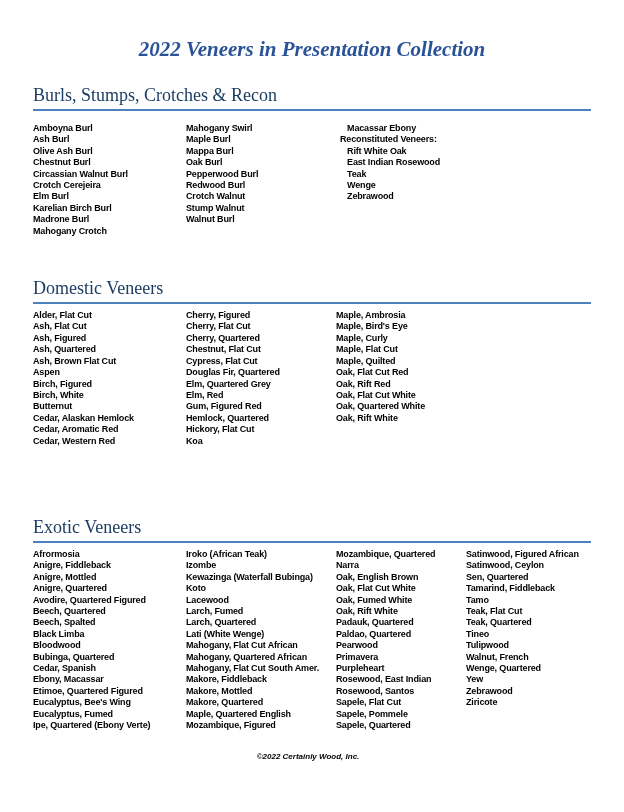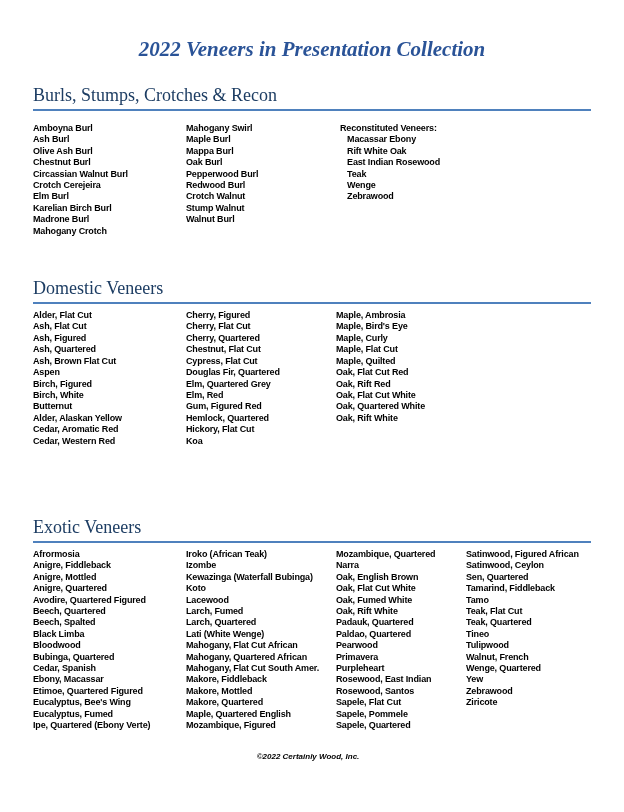--- a/index.html
+++ b/index.html
@@ -91,22 +91,22 @@
           <div class="item">Maple Burl</div>
           <div class="item">Mappa Burl</div>
           <div class="item">Oak Burl</div>
           <div class="item">Pepperwood Burl</div>
           <div class="item">Redwood Burl</div>
           <div class="item">Crotch Walnut</div>
           <div class="item">Stump Walnut</div>
           <div class="item">Walnut Burl</div>
         </div>
       <div class="col w-last">
+          <div class="item">   Macassar Ebony</div>
           <div class="item">Reconstituted Veneers:</div>
-          <div class="item">   Macassar Ebony</div>
           <div class="item">   Rift White Oak</div>
           <div class="item">   East Indian Rosewood</div>
           <div class="item">   Teak</div>
           <div class="item">   Wenge</div>
           <div class="item">   Zebrawood</div>
         </div>
     </div>
   </div>
 
   <div class="section sec2">
@@ -115,21 +115,21 @@
       <div class="col w-a">
           <div class="item">Alder, Flat Cut</div>
           <div class="item">Ash, Flat Cut</div>
           <div class="item">Ash, Figured</div>
           <div class="item">Ash, Quartered</div>
           <div class="item">Ash, Brown Flat Cut</div>
           <div class="item">Aspen</div>
           <div class="item">Birch, Figured</div>
           <div class="item">Birch, White</div>
           <div class="item">Butternut</div>
-          <div class="item">Alder, Alaskan Yellow</div>
+          <div class="item">Cedar, Alaskan Hemlock</div>
           <div class="item">Cedar, Aromatic Red</div>
           <div class="item">Cedar, Western Red</div>
         </div>
       <div class="col w-c">
           <div class="item">Cherry, Figured</div>
           <div class="item">Cherry, Flat Cut</div>
           <div class="item">Cherry, Quartered</div>
           <div class="item">Chestnut, Flat Cut</div>
           <div class="item">Cypress, Flat Cut</div>
           <div class="item">Douglas Fir, Quartered</div>

